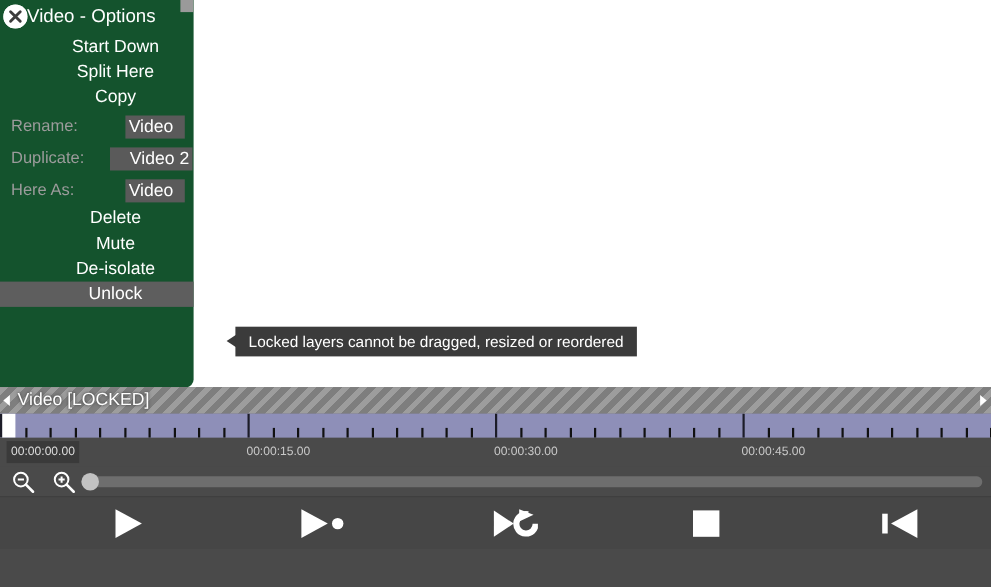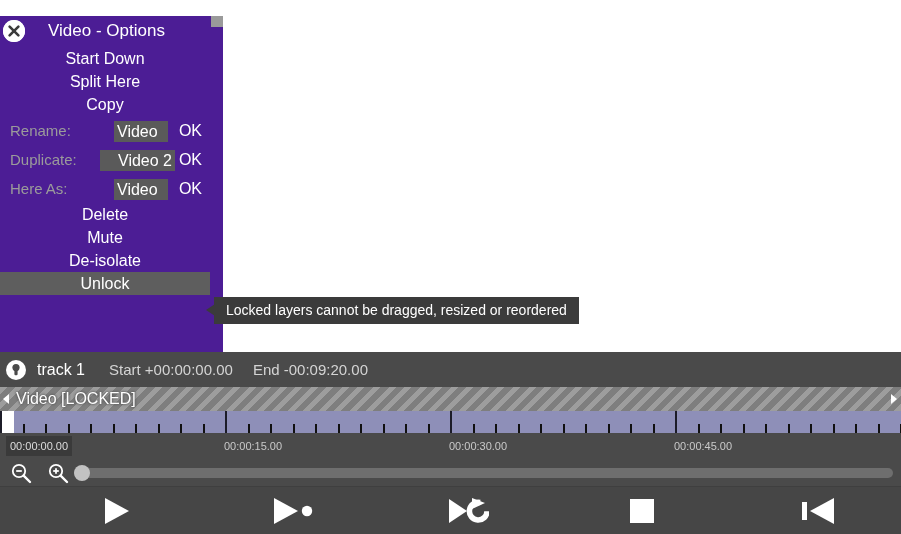--- a/index.html
+++ b/index.html
@@ -6,22 +6,22 @@
   html, body {
     width: 901px; height: 534px;
     background: #ffffff;
     font-family: "Liberation Sans", sans-serif;
     overflow: hidden;
   }
   #root { position: relative; width: 901px; height: 534px; background:#ffffff; }
 
   
   #options-menu {
-    position: absolute; left: 0; top: 16px; width: 223px; height: 352px;
-    background: #4c1d95;
+    position: absolute; left: 0; top: 0; width: 176px; height: 352px;
+    background: #14532d;
     border-bottom-right-radius: 7px;
     overflow: hidden;
   }
   #menu-scroll-nub {
     position: absolute; right: 0; top: 0; width: 12px; height: 11px;
     background: #9a9a9a;
   }
   .menu-title-row {
     position: relative; height: 31px;
   }
@@ -213,32 +213,20 @@
     <div class="menu-item">Mute</div>
     <div class="menu-item">De-isolate</div>
     <div class="menu-item selected">Unlock</div>
   </div>
 
   <div id="tooltip-arrow"></div>
   <div id="tooltip">Locked layers cannot be dragged, resized or reordered</div>
 
   <div id="timeline">
 
-    <div class="track-header">
-      <span class="lock-icon">
-        <svg width="22" height="22" viewBox="0 0 22 22">
-          <circle cx="11" cy="11" r="10" fill="#ffffff"></circle>
-          <circle cx="11" cy="8.6" r="3.6" fill="#4a4a4a"></circle>
-          <rect x="9.4" y="8.6" width="3.2" height="7.6" rx="1.2" fill="#4a4a4a"></rect>
-        </svg>
-      </span>
-      <span class="track-name">track 1</span>
-      <span class="track-start">Start +00:00:00.00</span>
-      <span class="track-end">End -00:09:20.00</span>
-    </div>
 
     <div class="layer-row">
       <span class="layer-left-arrow"></span>
       <span class="layer-label">Video [LOCKED]</span>
       <span class="layer-right-arrow"></span>
     </div>
 
     <div class="ruler" id="ruler">
       <div class="playhead" id="playhead" style="left: 0px;"></div>
     <div class="ruler-tick major" style="left: 0px;"></div>

